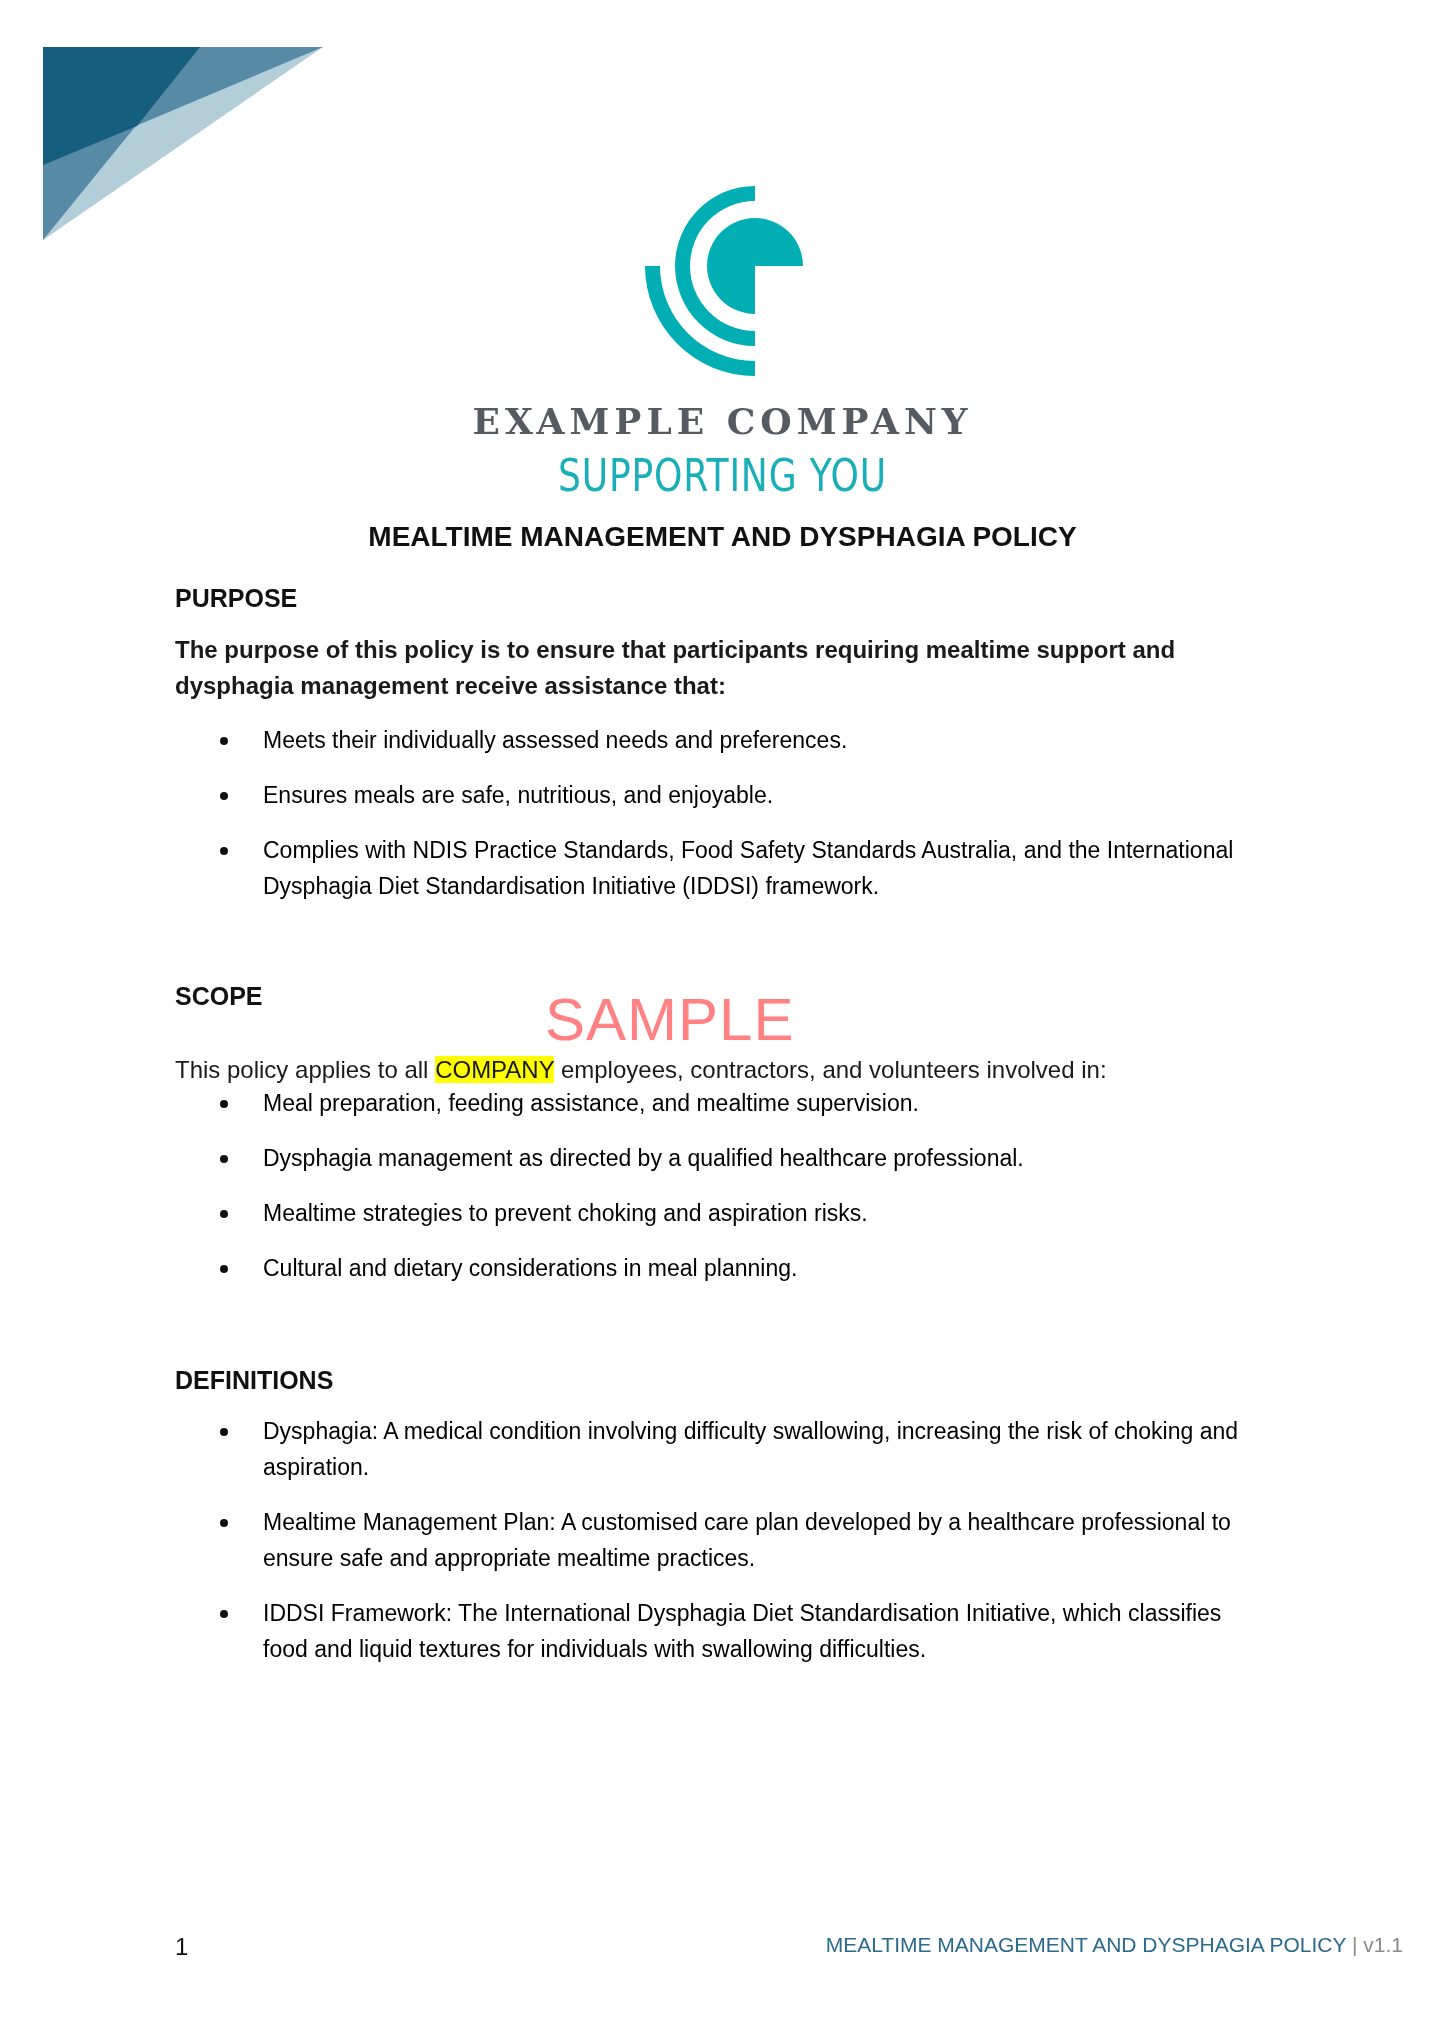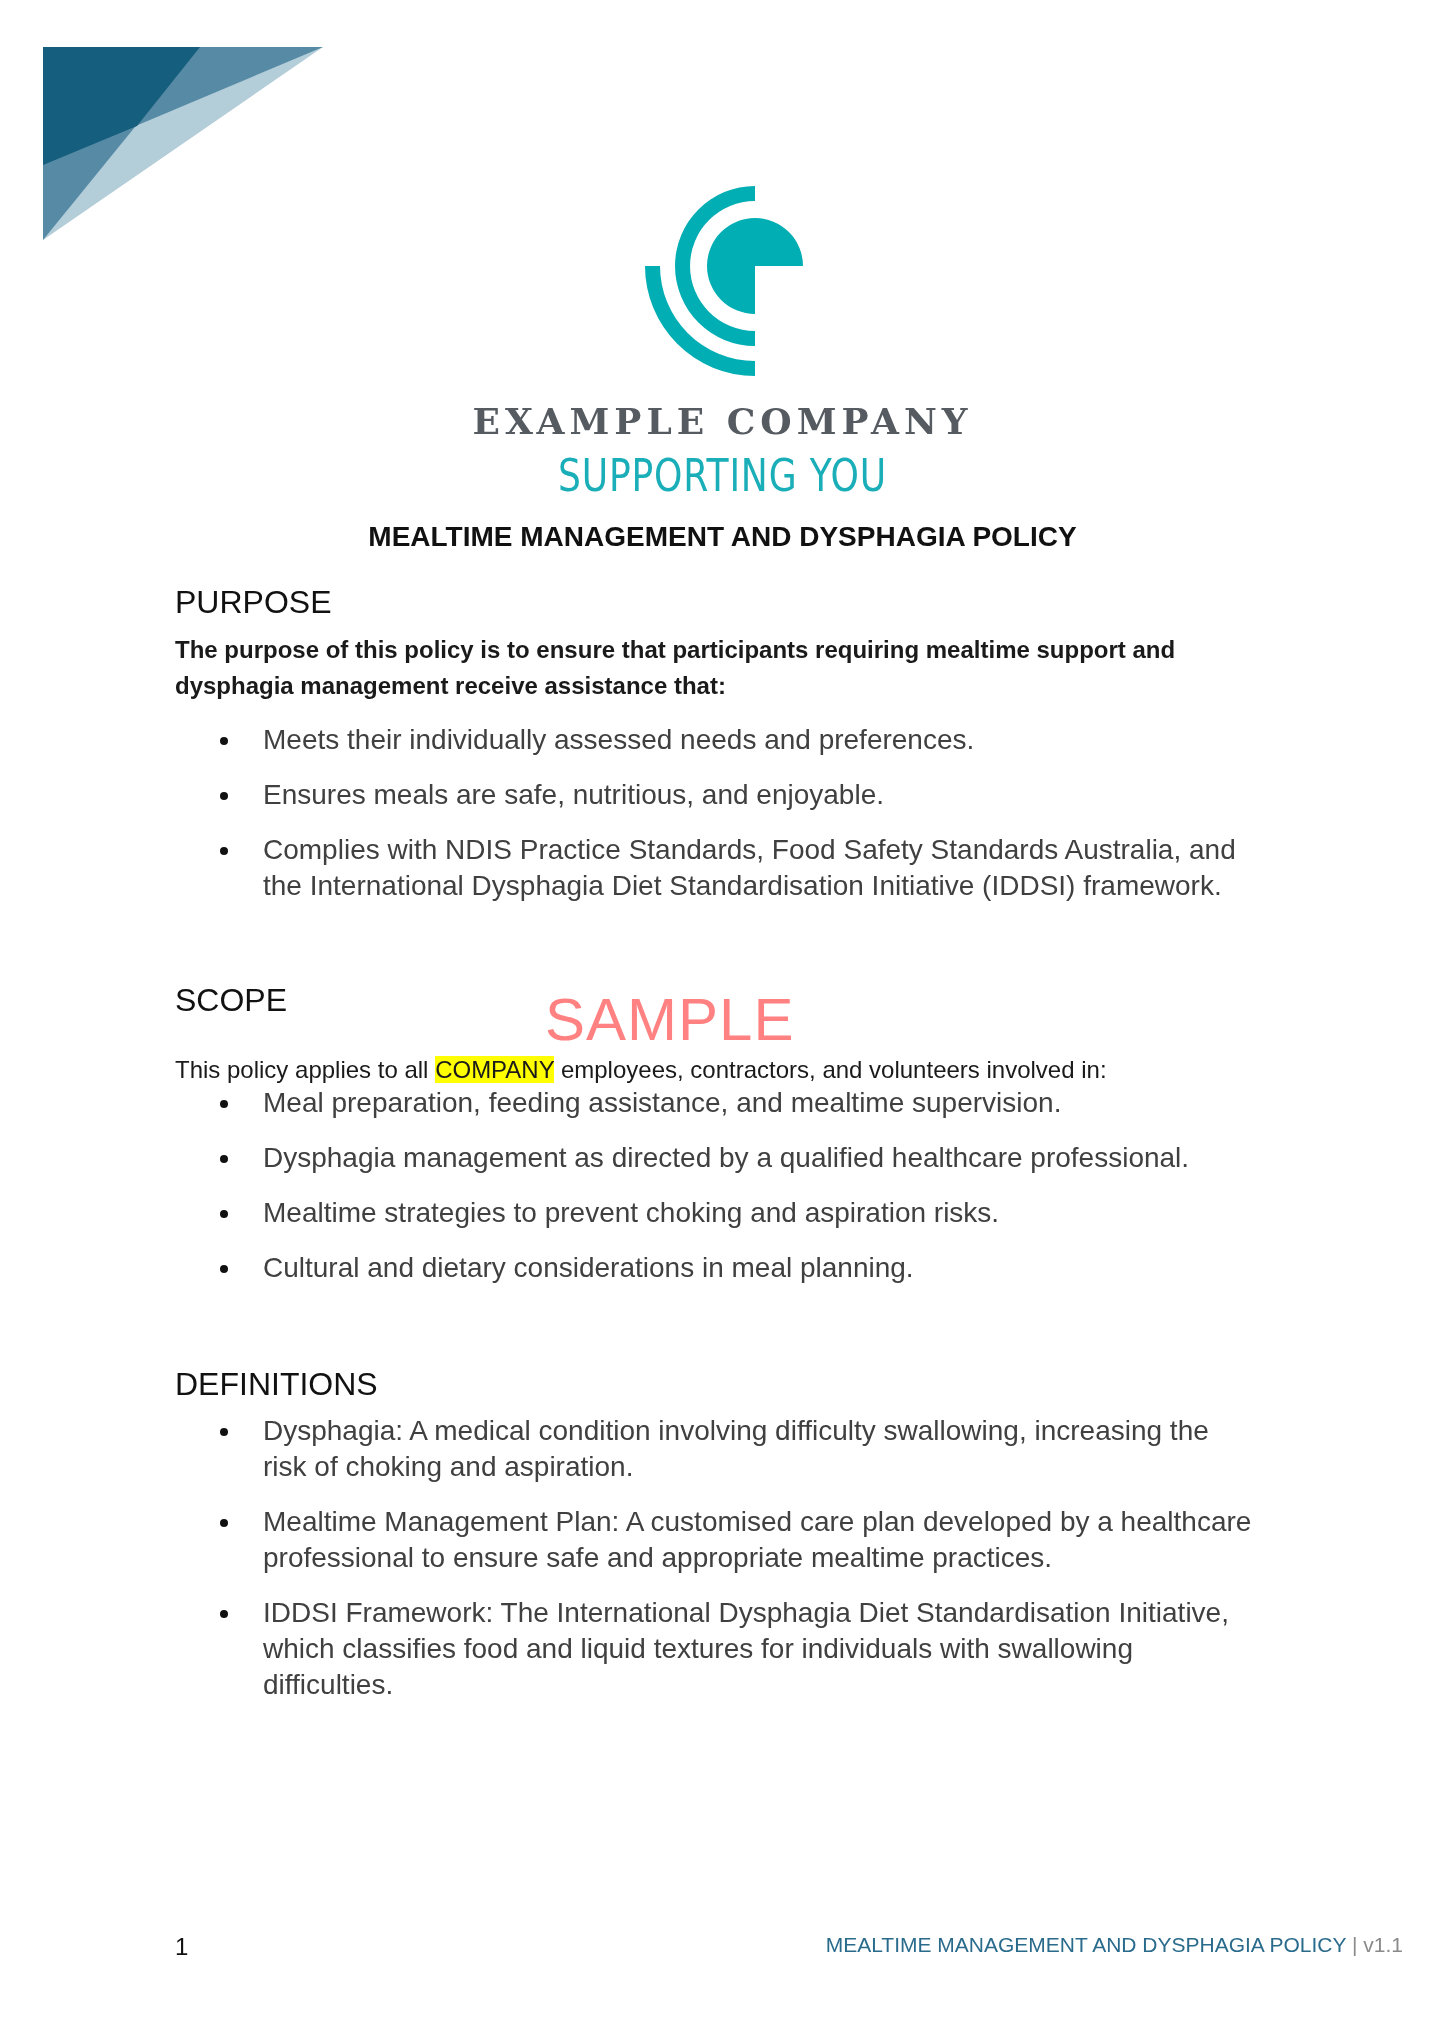--- a/index.html
+++ b/index.html
@@ -8,24 +8,24 @@
     .corner { position: absolute; left: 0; top: 0; }
     .logo { position: absolute; left: 0; top: 0; }
     .brand-name { position: absolute; top: 400px; left: 0; width: 1445px; text-align: center;
                   font-family: "DejaVu Serif", "Liberation Serif", serif; font-weight: bold;
                   font-size: 36px; letter-spacing: 5px; color: #555b60; }
     .brand-tag { position: absolute; top: 450px; left: 0; width: 1445px; text-align: center;
                  font-family: "DejaVu Sans", sans-serif; font-weight: normal; font-size: 44px;
                  letter-spacing: 1px; color: #1aaeb8; transform: scaleX(0.82); }
     .doc-title { position: absolute; top: 521px; left: 0; width: 1445px; text-align: center;
                  font-weight: bold; font-size: 28px; color: #111111; }
-    .section-heading { position: absolute; left: 175px; font-weight: normal; font-size: 32px; color: #111111; }
+    .section-heading { position: absolute; left: 175px; font-weight: bold; font-size: 25px; color: #111111; }
     .para { position: absolute; left: 175px; width: 1080px; font-size: 24px; line-height: 36px; color: #1a1a1a; }
     .bullets { position: absolute; left: 175px; width: 1080px; margin: 0; padding: 0; list-style: none; }
-    .bullet { position: relative; padding-left: 88px; font-size: 28px; line-height: 36px; color: #404040; margin-bottom: 19px; }
+    .bullet { position: relative; padding-left: 88px; font-size: 23px; line-height: 36px; color: #000000; margin-bottom: 19px; }
     .bullet .dot { position: absolute; left: 45px; top: 15px; width: 8px; height: 8px; border-radius: 50%; background: #111; }
     .term { font-weight: normal; }
     .hl { background: #ffff00; }
     .watermark { position: absolute; left: 545px; top: 990px; font-size: 60px; color: rgba(255,70,70,0.68);
                  letter-spacing: 1px; pointer-events: none; line-height: 1; }
     .footer-page { position: absolute; left: 175px; top: 1933px; font-size: 24px; color: #111; }
     .footer-title { position: absolute; right: 42px; top: 1933px; font-size: 21px; color: #2a6b8c; }
     .footer-sep, .footer-version { color: #8a8a8a; }
   </style>
 </head>

